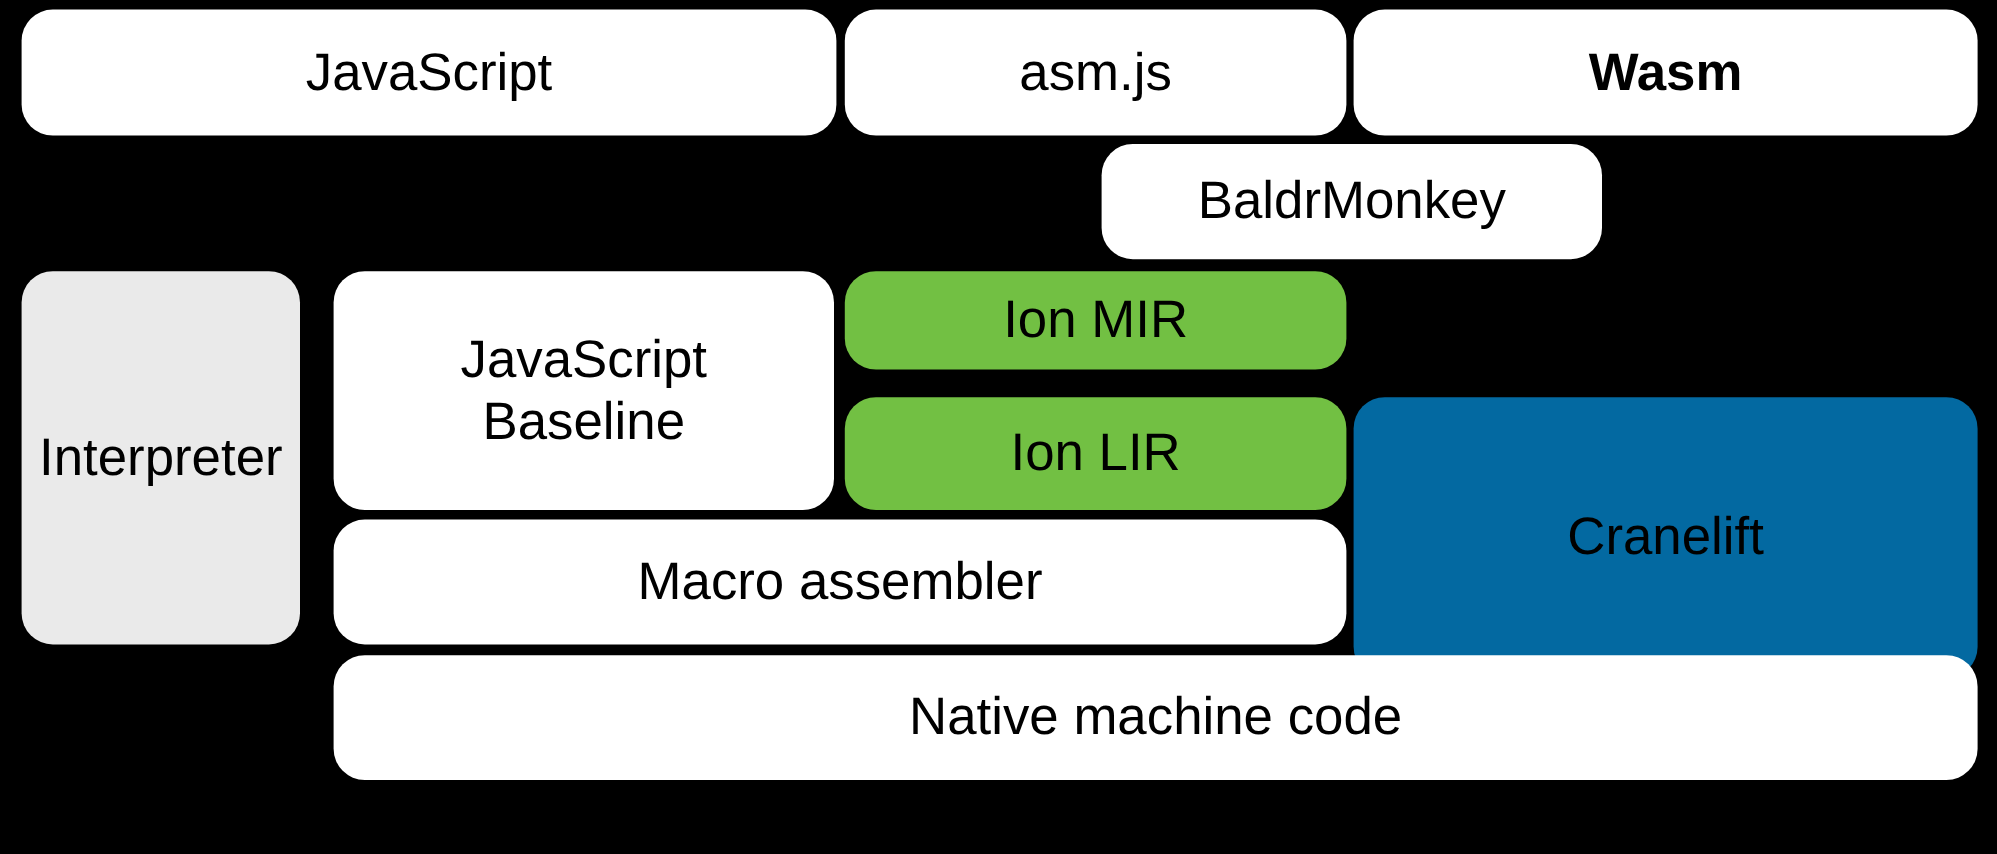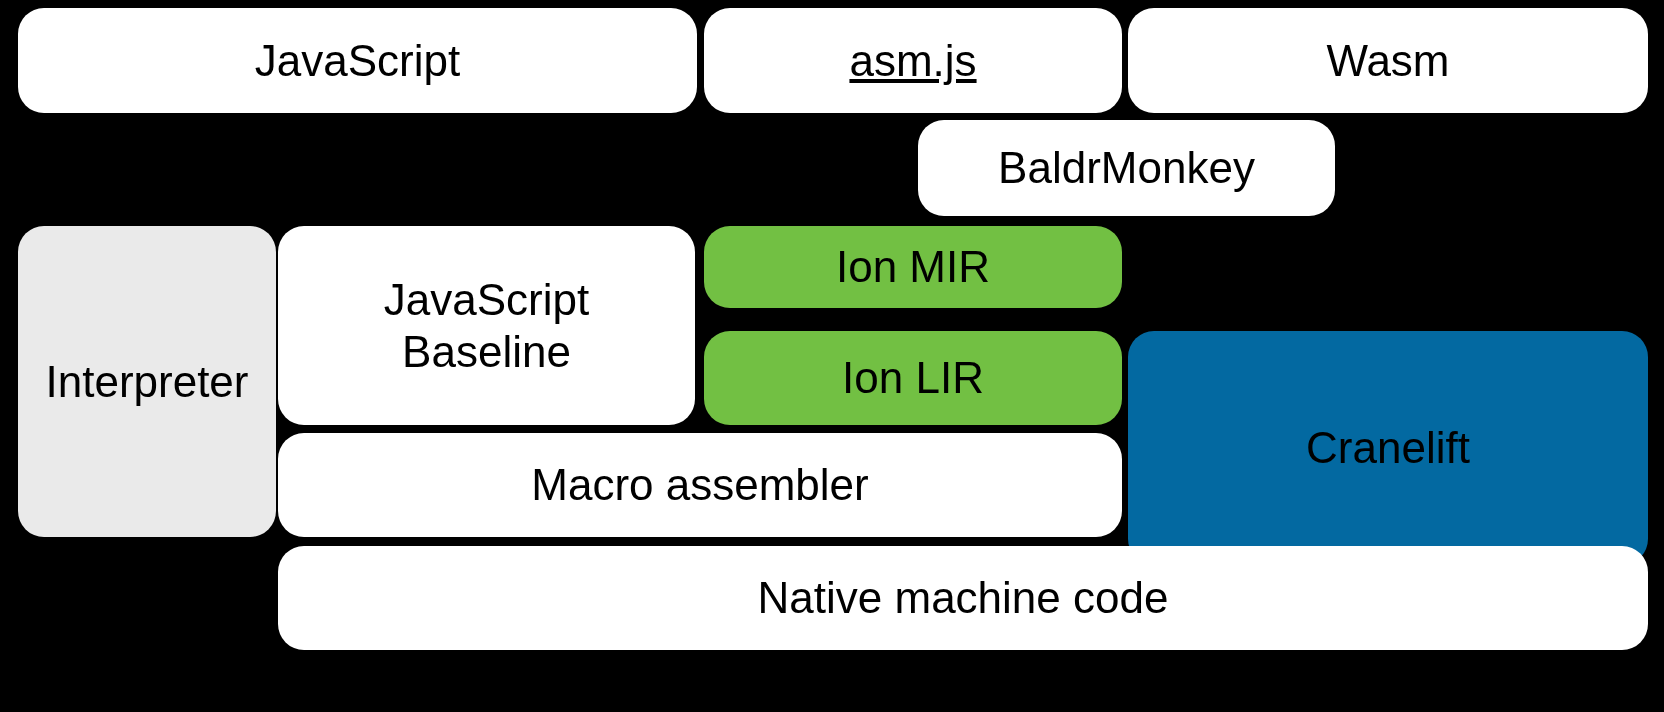--- a/index.html
+++ b/index.html
@@ -37,24 +37,24 @@
   .fill-white { background: #FFFFFF; }
   .fill-gray  { background: #EAEAEA; }
   .fill-green { background: #72C043; }
   .fill-pink  { background: #0369a1; }
 </style>
 </head>
 <body>
 
 <div id="stage" style="background: rgb(0, 0, 0);">
     <div class="box fill-white" style="left: 18px; top: 8px; width: 679px; height: 105px;">JavaScript</div>
-    <div class="box fill-white" style="left: 704px; top: 8px; width: 418px; height: 105px; text-decoration: underline;">asm.js</div>
-    <div class="box fill-white" style="left: 1128px; top: 8px; width: 520px; height: 105px;">Wasm</div>
+    <div class="box fill-white" style="left: 704px; top: 8px; width: 418px; height: 105px;">asm.js</div>
+    <div class="box fill-white" style="left: 1128px; top: 8px; width: 520px; height: 105px; font-weight: bold;">Wasm</div>
     <div class="box fill-white" style="left: 918px; top: 120px; width: 417px; height: 96px;">BaldrMonkey</div>
-    <div class="box fill-gray" style="left: 18px; top: 226px; width: 258px; height: 311px;">Interpreter</div>
+    <div class="box fill-gray" style="left: 18px; top: 226px; width: 232px; height: 311px;">Interpreter</div>
     <div class="box fill-white" style="left: 278px; top: 226px; width: 417px; height: 199px;">JavaScript
 Baseline</div>
     <div class="box fill-green" style="left: 704px; top: 226px; width: 418px; height: 82px;">Ion MIR</div>
     <div class="box fill-green" style="left: 704px; top: 331px; width: 418px; height: 94px;">Ion LIR</div>
     <div class="box fill-pink" style="left: 1128px; top: 331px; width: 520px; height: 234px;">Cranelift</div>
     <div class="box fill-white" style="left: 278px; top: 433px; width: 844px; height: 104px;">Macro assembler</div>
     <div class="box fill-white" style="left: 278px; top: 546px; width: 1370px; height: 104px;">Native machine code</div>
   </div>
 
 </body></html>

